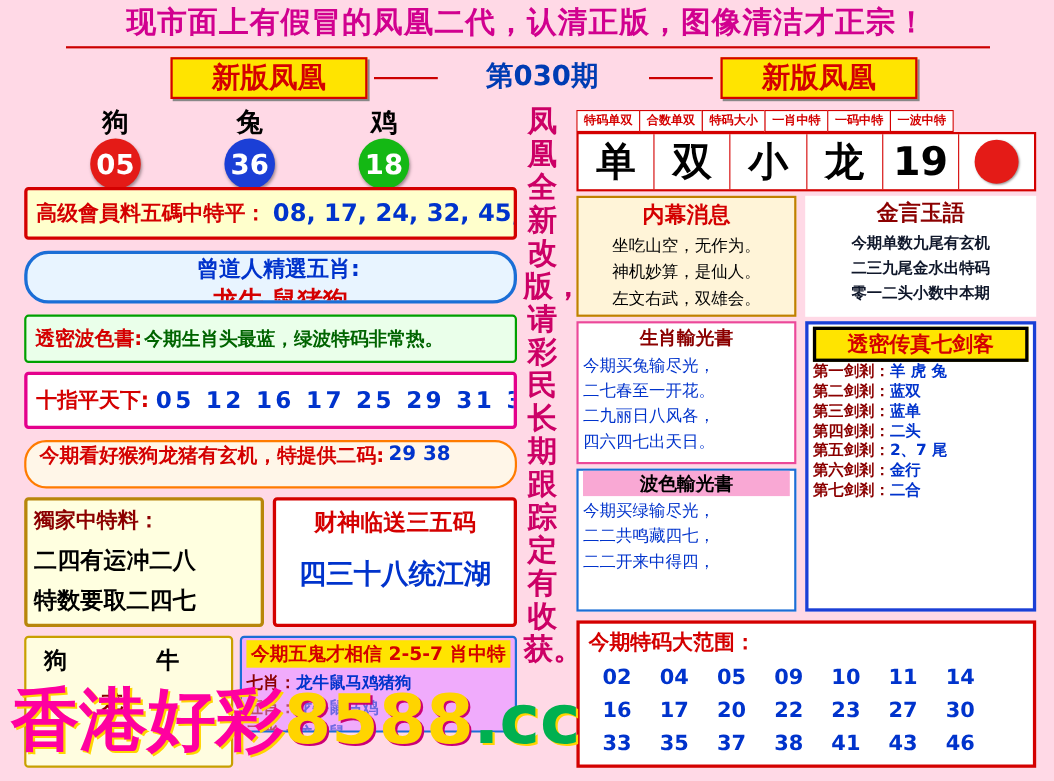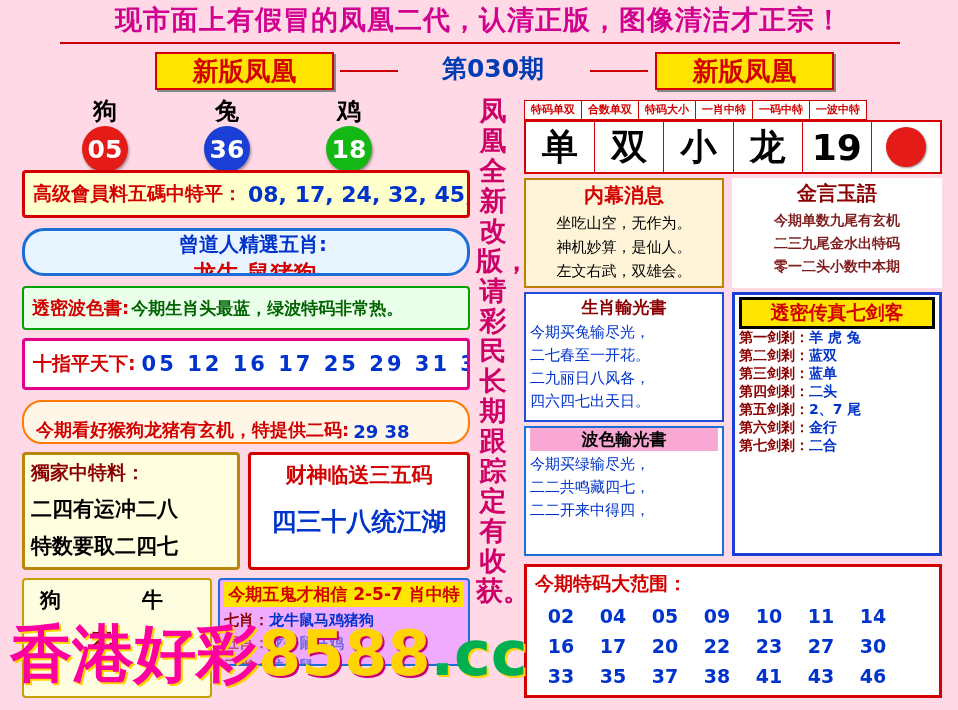--- a/index.html
+++ b/index.html
@@ -81,21 +81,21 @@
     left:22px;top:338px;width:448px;height:52px;
     background:#fff;border:3px solid #e4008c;border-radius:4px;
     display:flex;align-items:center;padding-left:8px;overflow:hidden;white-space:nowrap;
   }
   .b4 .lbl{font-size:19px;font-weight:bold;color:#d40000;}
   .b4 .val{font-size:21px;font-weight:bold;color:#0033cc;margin-left:6px;letter-spacing:3px;}
 
   .b5{
     left:22px;top:400px;width:448px;height:44px;
     background:#fff6e8;border:2px solid #ff7b00;border-radius:20px;
-    display:flex;align-items:flex-end;padding-left:12px;overflow:hidden;white-space:nowrap;
+    display:flex;align-items:flex-start;padding-left:12px;overflow:hidden;white-space:nowrap;
   }
   .b5 .txt{font-size:18px;font-weight:bold;color:#d40000;}
   .b5 .val{font-size:18px;font-weight:bold;color:#0033cc;margin-left:4px;}
 
   .b6{
     left:22px;top:452px;width:218px;height:118px;
     background:#ffffe0;border:3px solid #b8860b;border-radius:4px;
     padding:5px 6px;box-sizing:border-box;
   }
   .b6 .t{font-size:19px;font-weight:bold;color:#8b0000;}
@@ -170,25 +170,25 @@
     background:#fff4d8;border:2px solid #c08000;box-sizing:border-box;padding:2px 4px;
   }
   .r1 .t{font-size:20px;font-weight:bold;color:#d40000;text-align:center;}
   .r1 .l{font-size:15px;color:#000;margin-top:5px;text-align:center;}
 
   .r2{
     left:732px;top:178px;width:210px;height:110px;
     background:#ffffff;box-sizing:border-box;padding:2px 4px;
   }
   .r2 .t{font-size:20px;font-weight:bold;color:#8b0000;text-align:center;}
-  .r2 .l{font-size:14px;color:#7f1d1d;margin-top:5px;text-align:center;font-weight:bold;}
+  .r2 .l{font-size:14px;color:#0f172a;margin-top:5px;text-align:center;font-weight:bold;}
 
   .r3{
     left:524px;top:292px;width:200px;height:130px;
-    background:#fff;border:2px solid #1d4ed8;box-sizing:border-box;padding:2px 4px;
+    background:#fff;border:2px solid #ec4899;box-sizing:border-box;padding:2px 4px;
   }
   .r3 .t{font-size:17px;font-weight:bold;color:#8b0000;text-align:center;}
   .r3 .l{font-size:15px;color:#0033cc;margin-top:4px;}
 
   .r4{
     left:524px;top:426px;width:200px;height:130px;
     background:#fff;border:2px solid #1b6ed6;box-sizing:border-box;padding:0 4px 2px;
   }
   .r4 .t{font-size:17px;font-weight:bold;color:#000;text-align:center;background:#f9a8d4;}
   .r4 .l{font-size:15px;color:#0033cc;margin-top:4px;}

